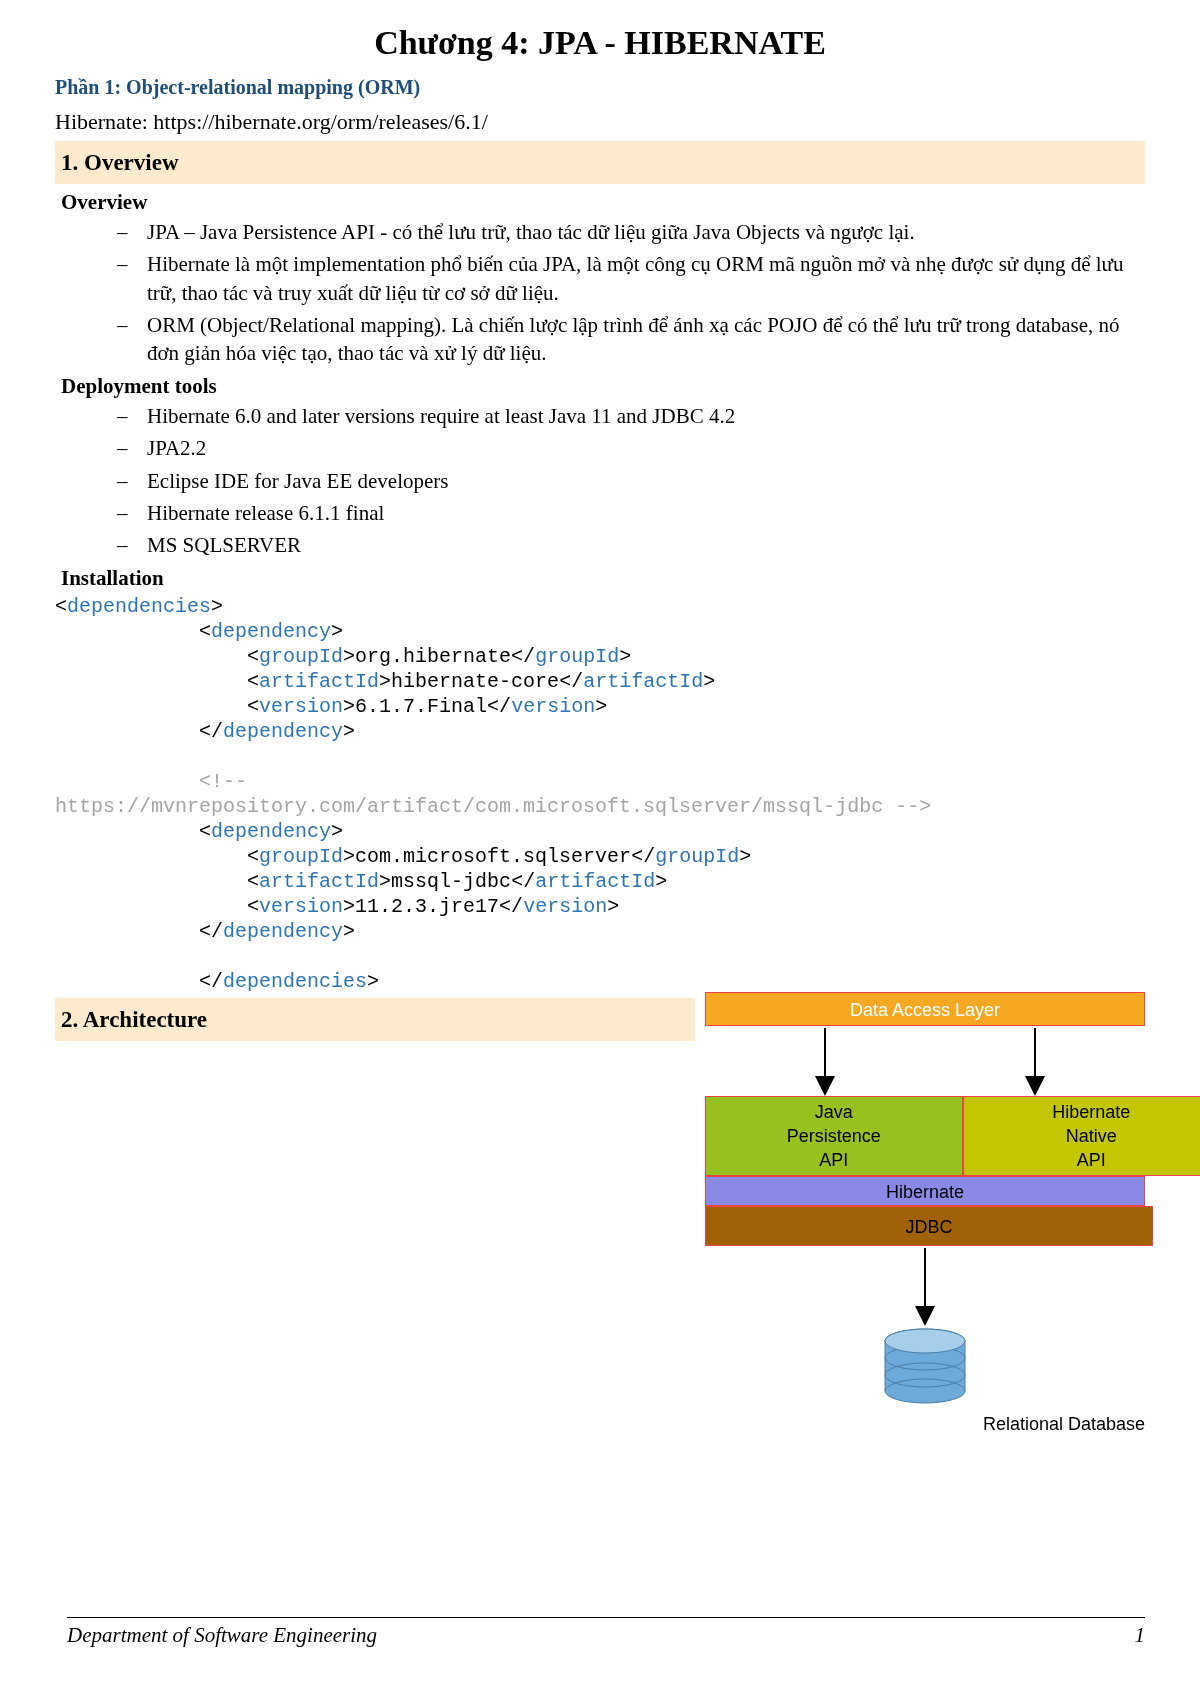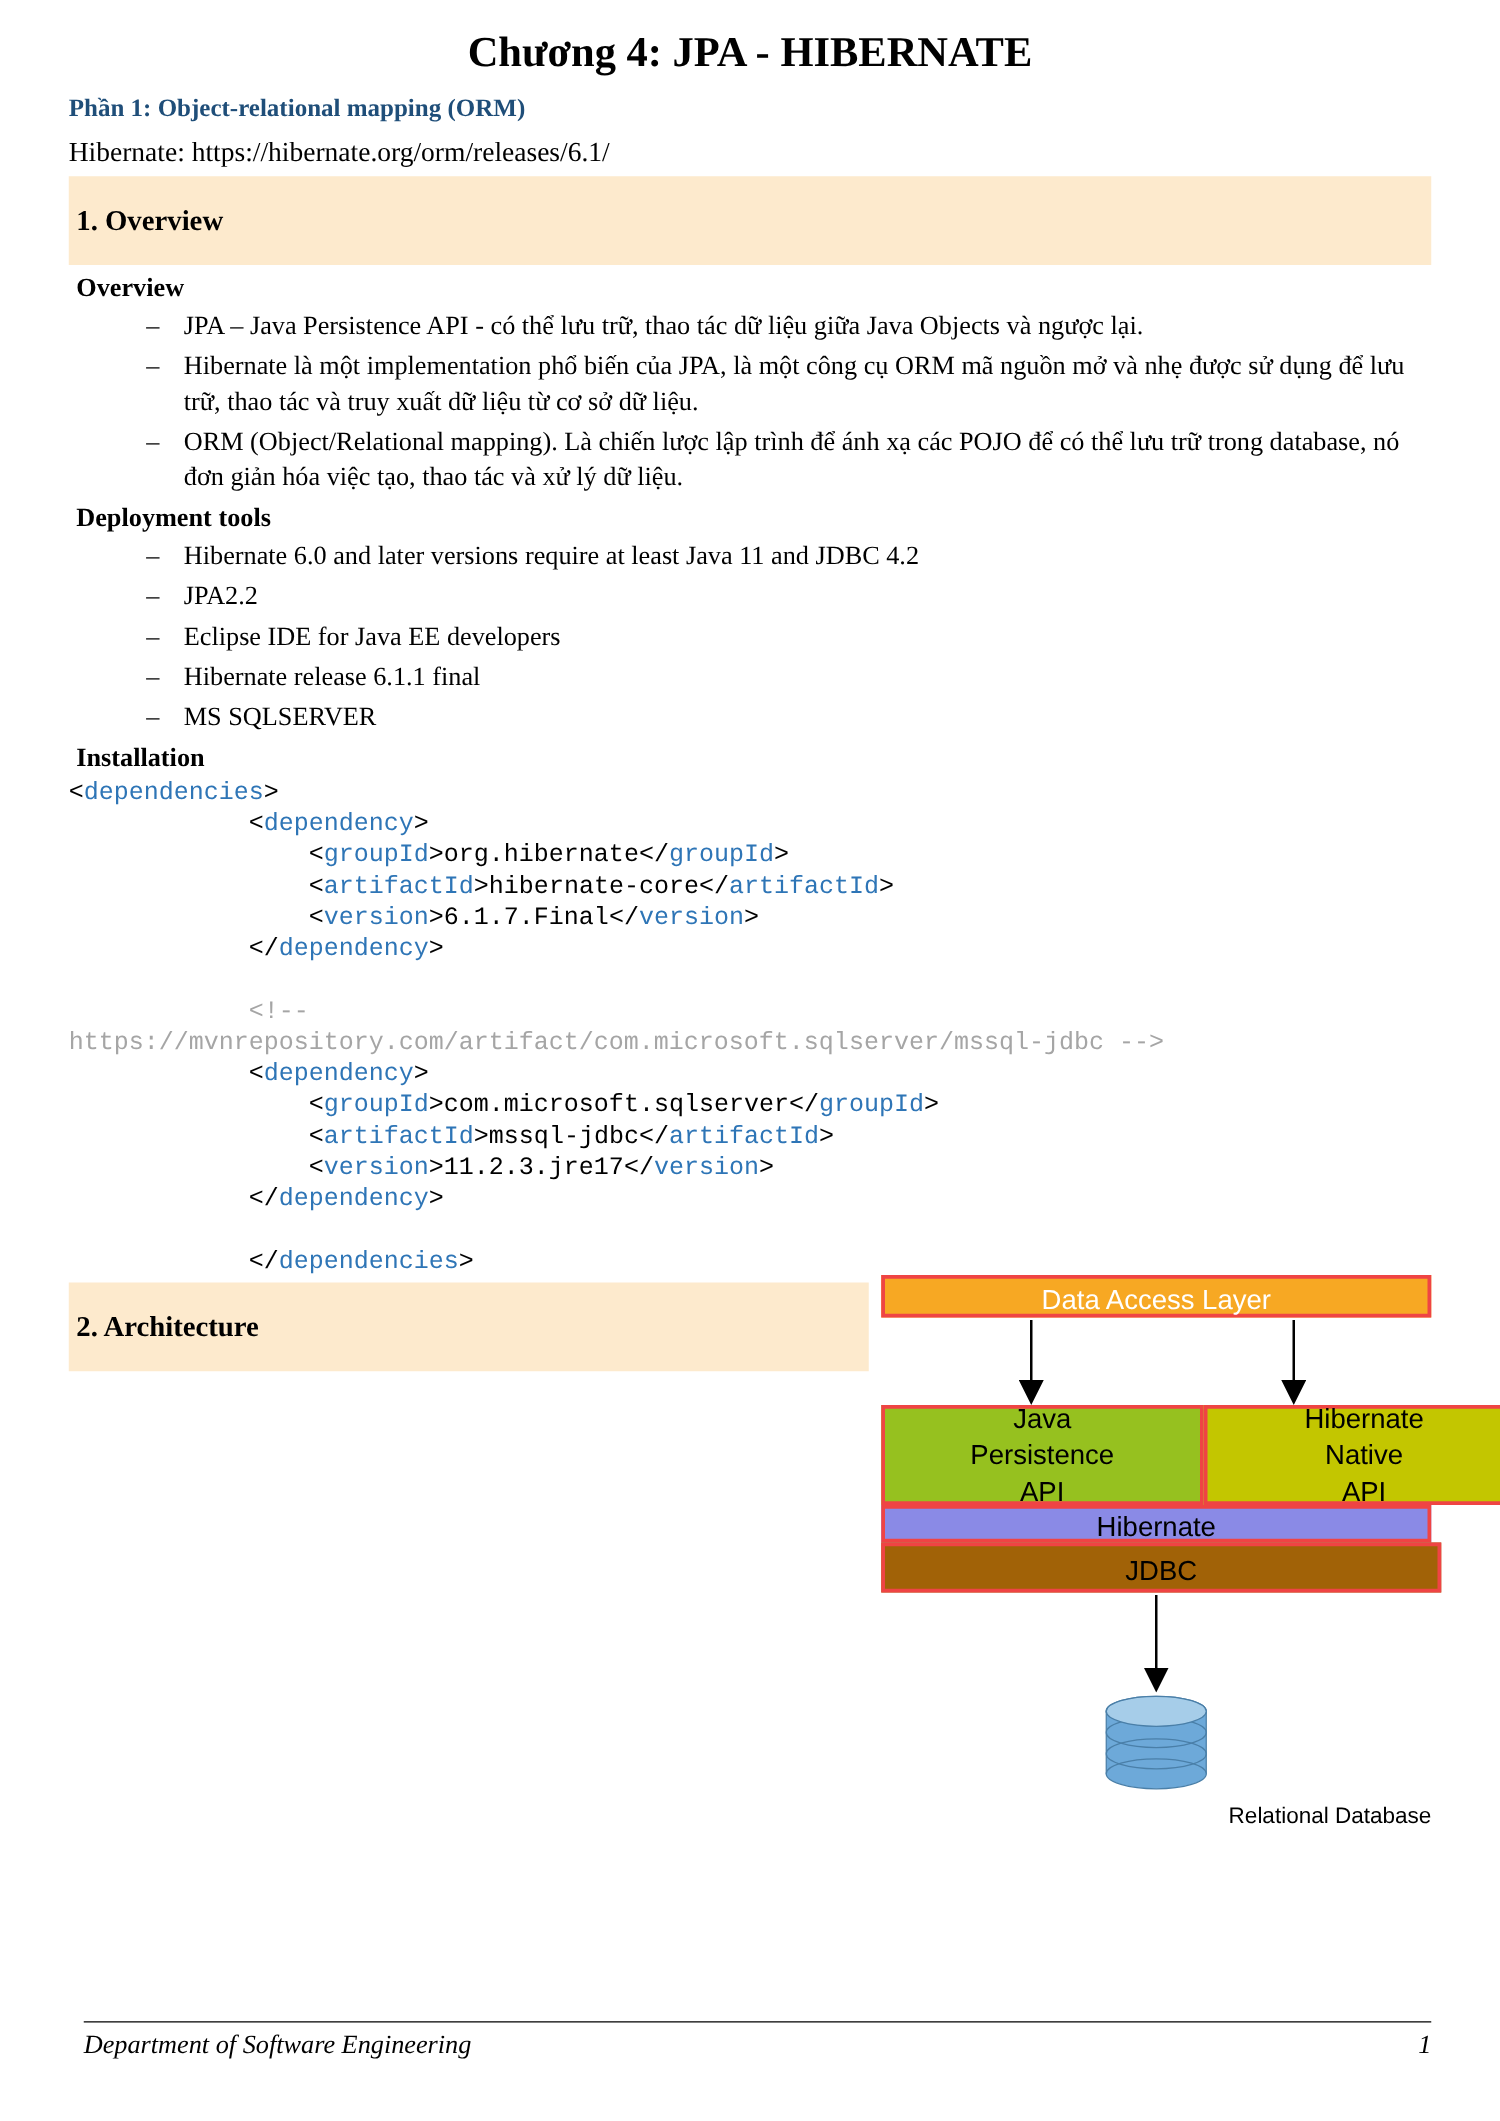--- a/index.html
+++ b/index.html
@@ -29,21 +29,21 @@
     margin-bottom: 6px;
   }
   .resource {
     font-size: 22px;
     margin-bottom: 4px;
   }
   .section-head {
     background: #fdeacd;
     font-size: 23px;
     font-weight: bold;
-    padding: 20px 6px;
+    padding: 6px 6px;
     margin-top: 4px;
     margin-bottom: 4px;
   }
   .sub-head {
     font-weight: bold;
     font-size: 21px;
     margin: 4px 0 2px 6px;
   }
   ul.dash {
     list-style: none;
@@ -70,24 +70,24 @@
   }
   .tag { color: #2e75b6; }
   .txt { color: #000; }
   .cmt { color: #a5a5a5; }
   .arch-img {
     float: right;
     width: 440px;
     margin-top: -2px;
   }
   .box {
-    border: 3px solid #ef4444;
+    border: 1px solid #ef4444;
     text-align: center;
     font-family: Arial, sans-serif;
-    font-size: 22px;
+    font-size: 18px;
   }
   .dal { background:#f7a823; color:#fff; height:34px; line-height:34px; width:440px; }
   .api-row { display:flex; width:515px;align-items:center; }
   .api-box { flex:1; background:#96c11f; height:80px; display:flex; align-items:center; justify-content:center; }
   .api-box2 { flex:1; background:#c3c600; height:80px; display:flex; align-items:center; justify-content:center; }
   .hib { background:#8a8ae6; height:30px; line-height:30px; width:440px; }
   .jdbc { background:#a16207; height:40px; line-height:40px; width:448px; }
   .db-label { font-family: Arial, sans-serif; font-size:18px; text-align:right; margin-top:6px; }
   .footer {
     position: absolute;

